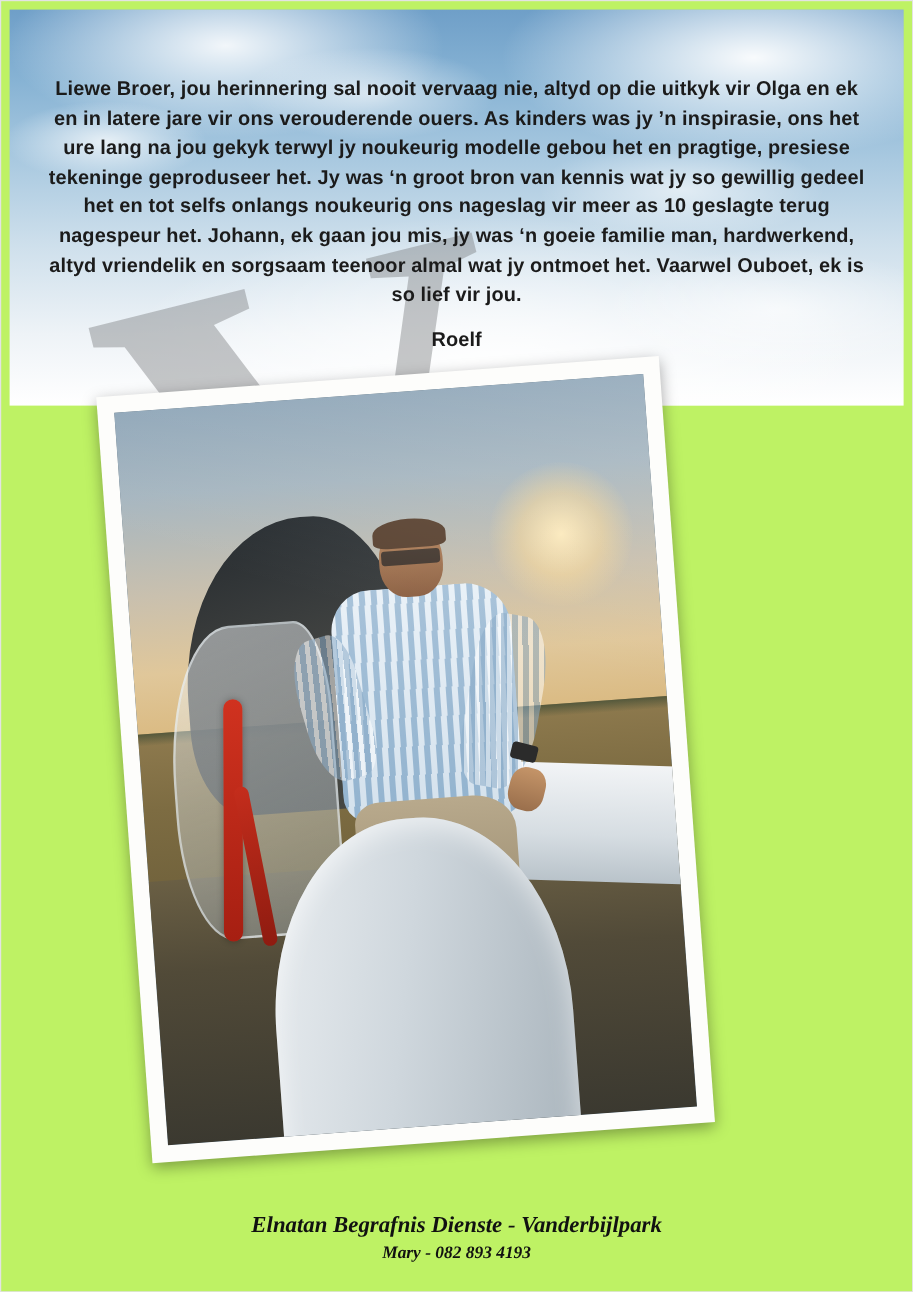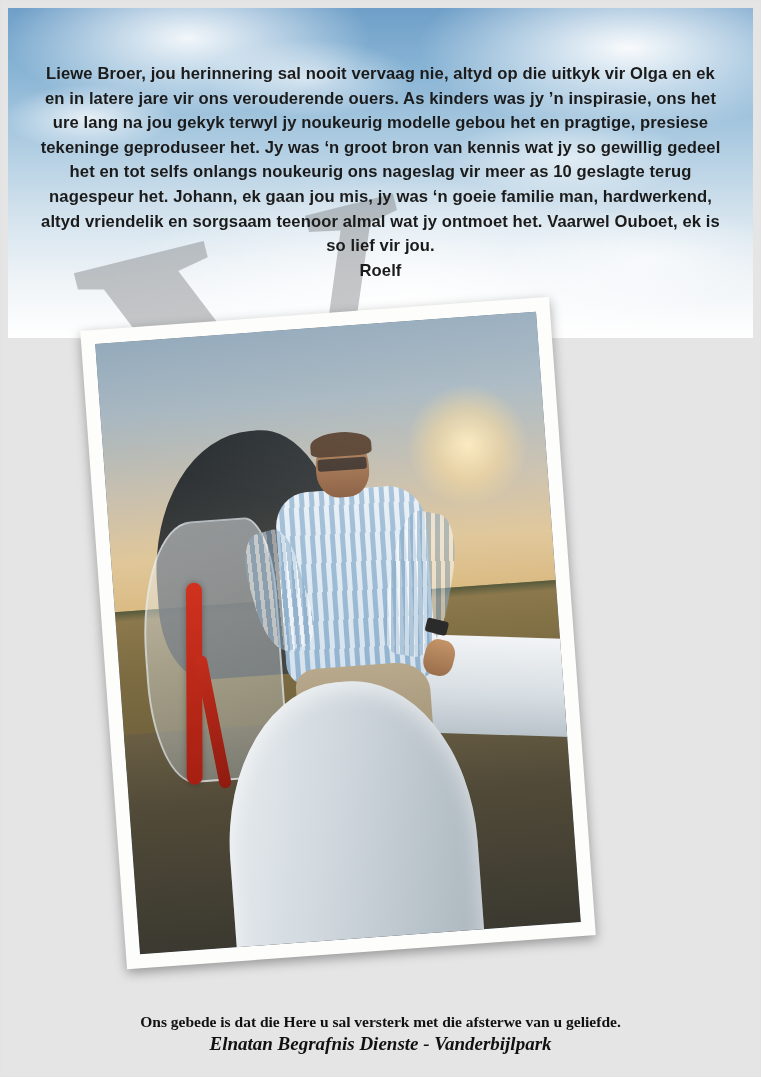--- a/index.html
+++ b/index.html
@@ -11,21 +11,21 @@
     width: 761px;
     height: 1077px;
     font-family: "Liberation Sans", sans-serif;
     overflow: hidden;
   }
 
   .page {
     position: relative;
     width: 761px;
     height: 1077px;
-    background: #e5e5e5;
+    background: #bef264;
     overflow: hidden;
   }
 
   
   .sky {
     position: absolute;
     left: 8px;
     top: 8px;
     width: 745px;
     height: 330px;
@@ -108,21 +108,21 @@
     width: 685px;
     text-align: center;
     color: #1b1b1b;
     font-size: 16.6px;
     font-weight: 700;
     line-height: 24.6px;
     letter-spacing: 0.1px;
   }
   .message .signature {
     display: block;
-    margin-top: 0px;
+    margin-top: 12px;
     font-size: 16.6px;
     font-weight: 700;
   }
 
   
   .photo-wrap {
     position: absolute;
     left: 103px;
     top: 313px;
     width: 470px;
@@ -366,18 +366,18 @@
           <div class="m-hand"></div>
         </div>
 
         <div class="ph-fuselage"></div>
         <div class="ph-gloss"></div>
       </div>
     </div>
   </div>
 
   <div class="footer">
-    <div class="f1">Ons gebede is dat die Here u sal versterk met die afsterwe van u geliefde.</div>
     <div class="f2">Elnatan Begrafnis Dienste - Vanderbijlpark</div>
+    <div class="f3">Mary - 082 893 4193</div>
   </div>
 
   <div class="page-border"></div>
 </div>
 
 </body></html>

